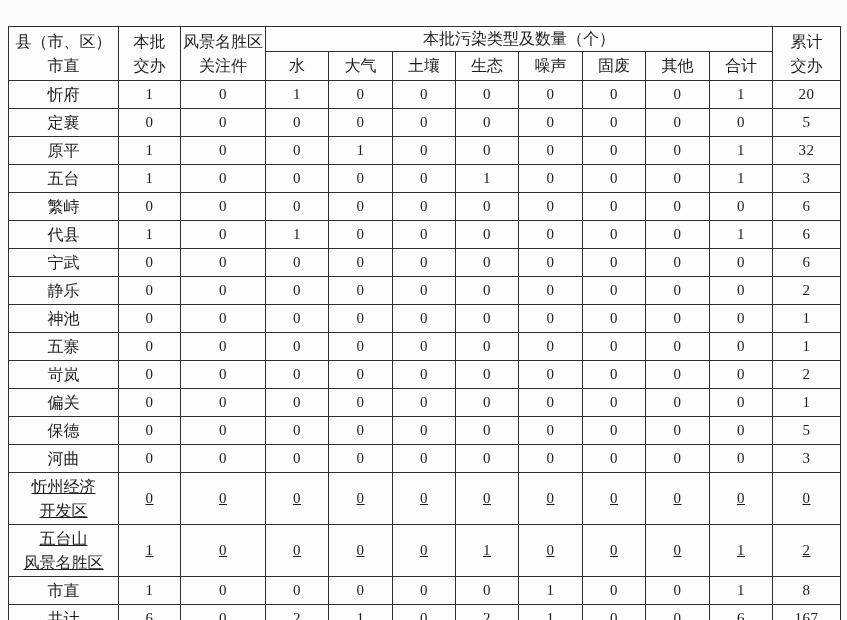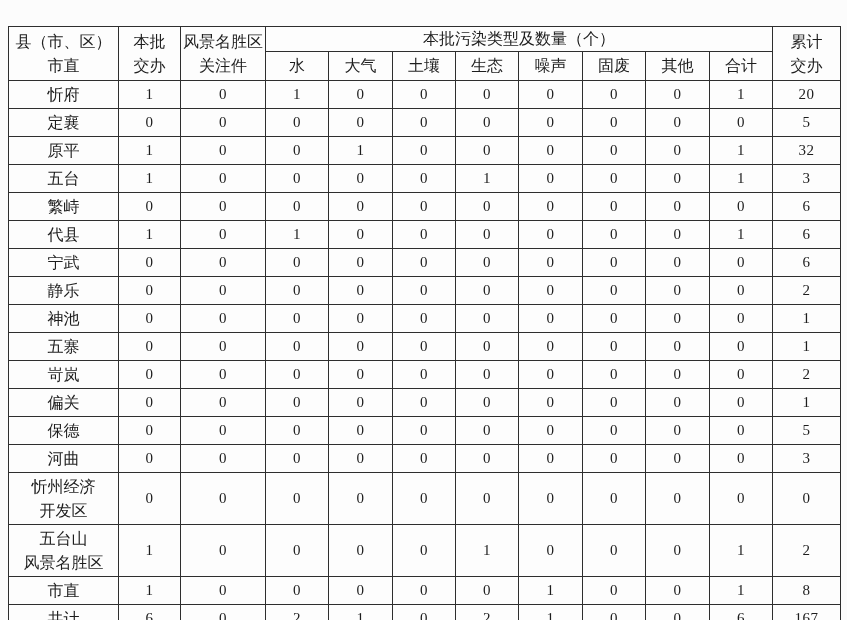--- a/index.html
+++ b/index.html
@@ -31,21 +31,21 @@
     font-weight: normal;
     font-size: 16px;
     line-height: 1.5;
     padding: 0;
     overflow: hidden;
     white-space: nowrap;
   }
   tr.h1 { height: 24px; }
   tr.h2 { height: 29px; }
   tbody tr { height: 28px; }
-  tbody tr.tall { height: 52px; white-space: normal; }
+  tbody tr.tall { height: 52px; white-space: normal; text-decoration: underline; }
   tbody td.num { font-size: 15px; letter-spacing: 0.5px; }
 </style>
 </head>
 <body>
 
 <div class="page">
   <table class="stats">
     <colgroup>
       <col style="width:110px">
       <col style="width:62px">

